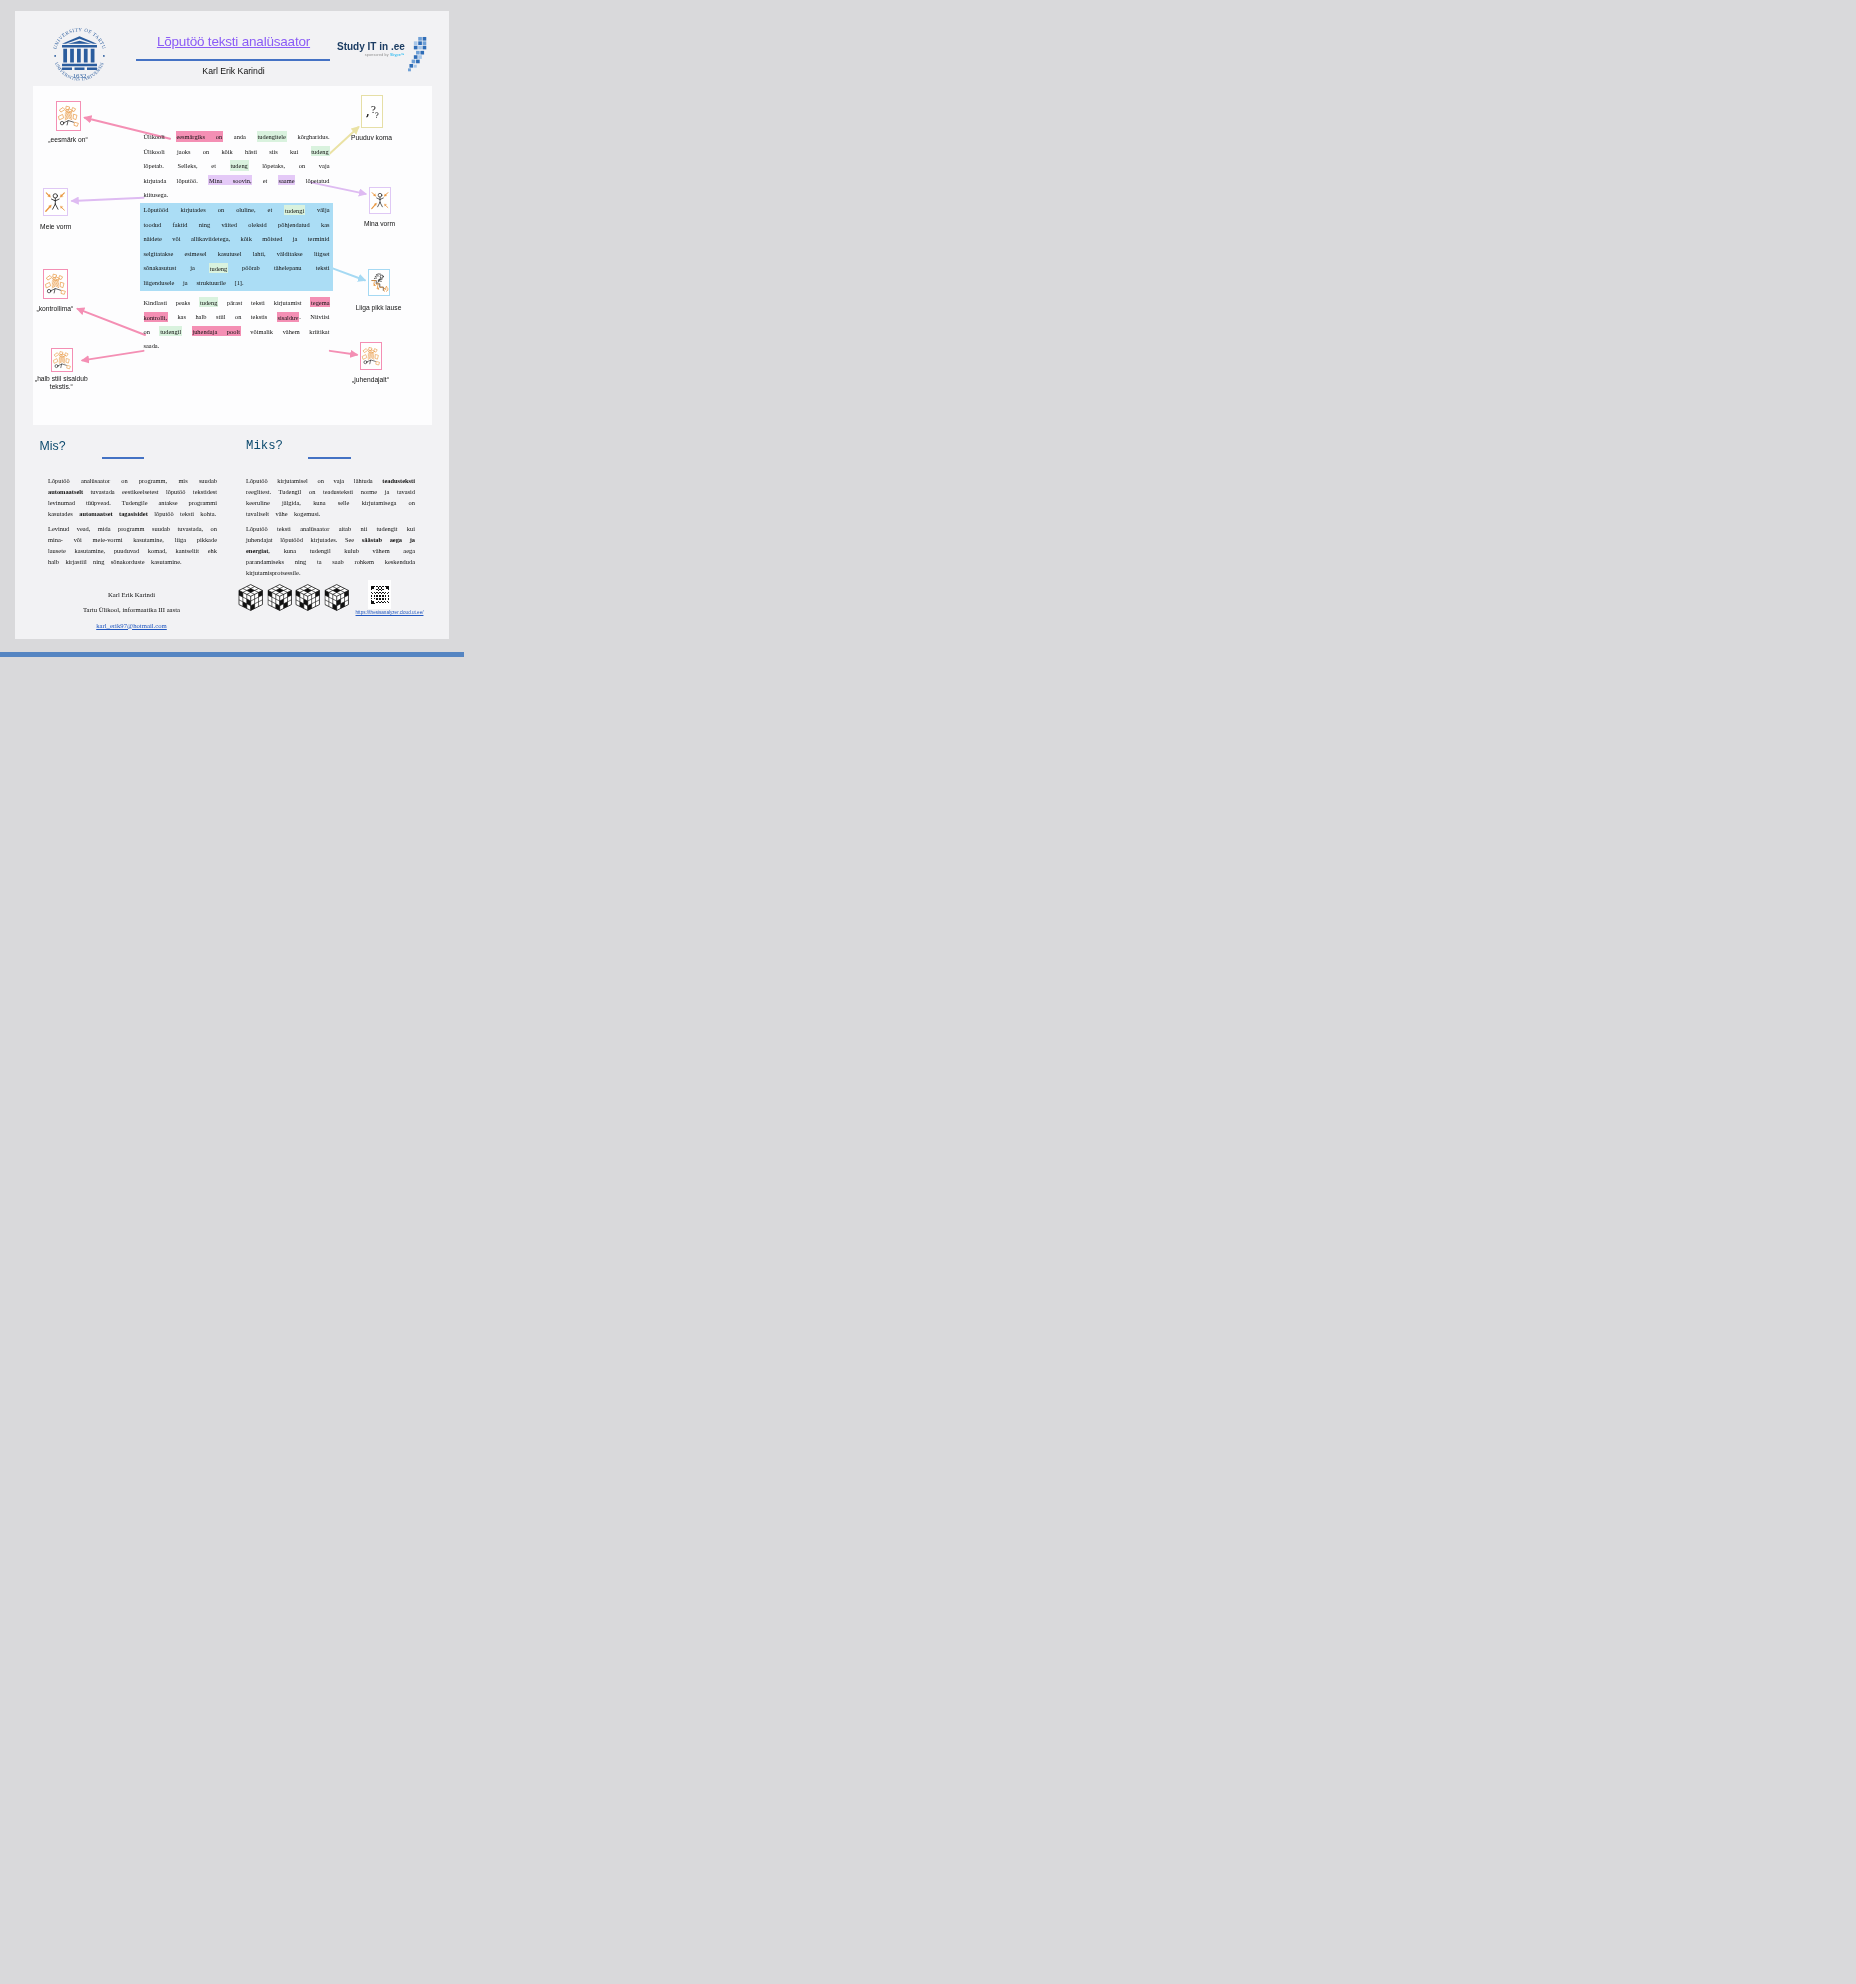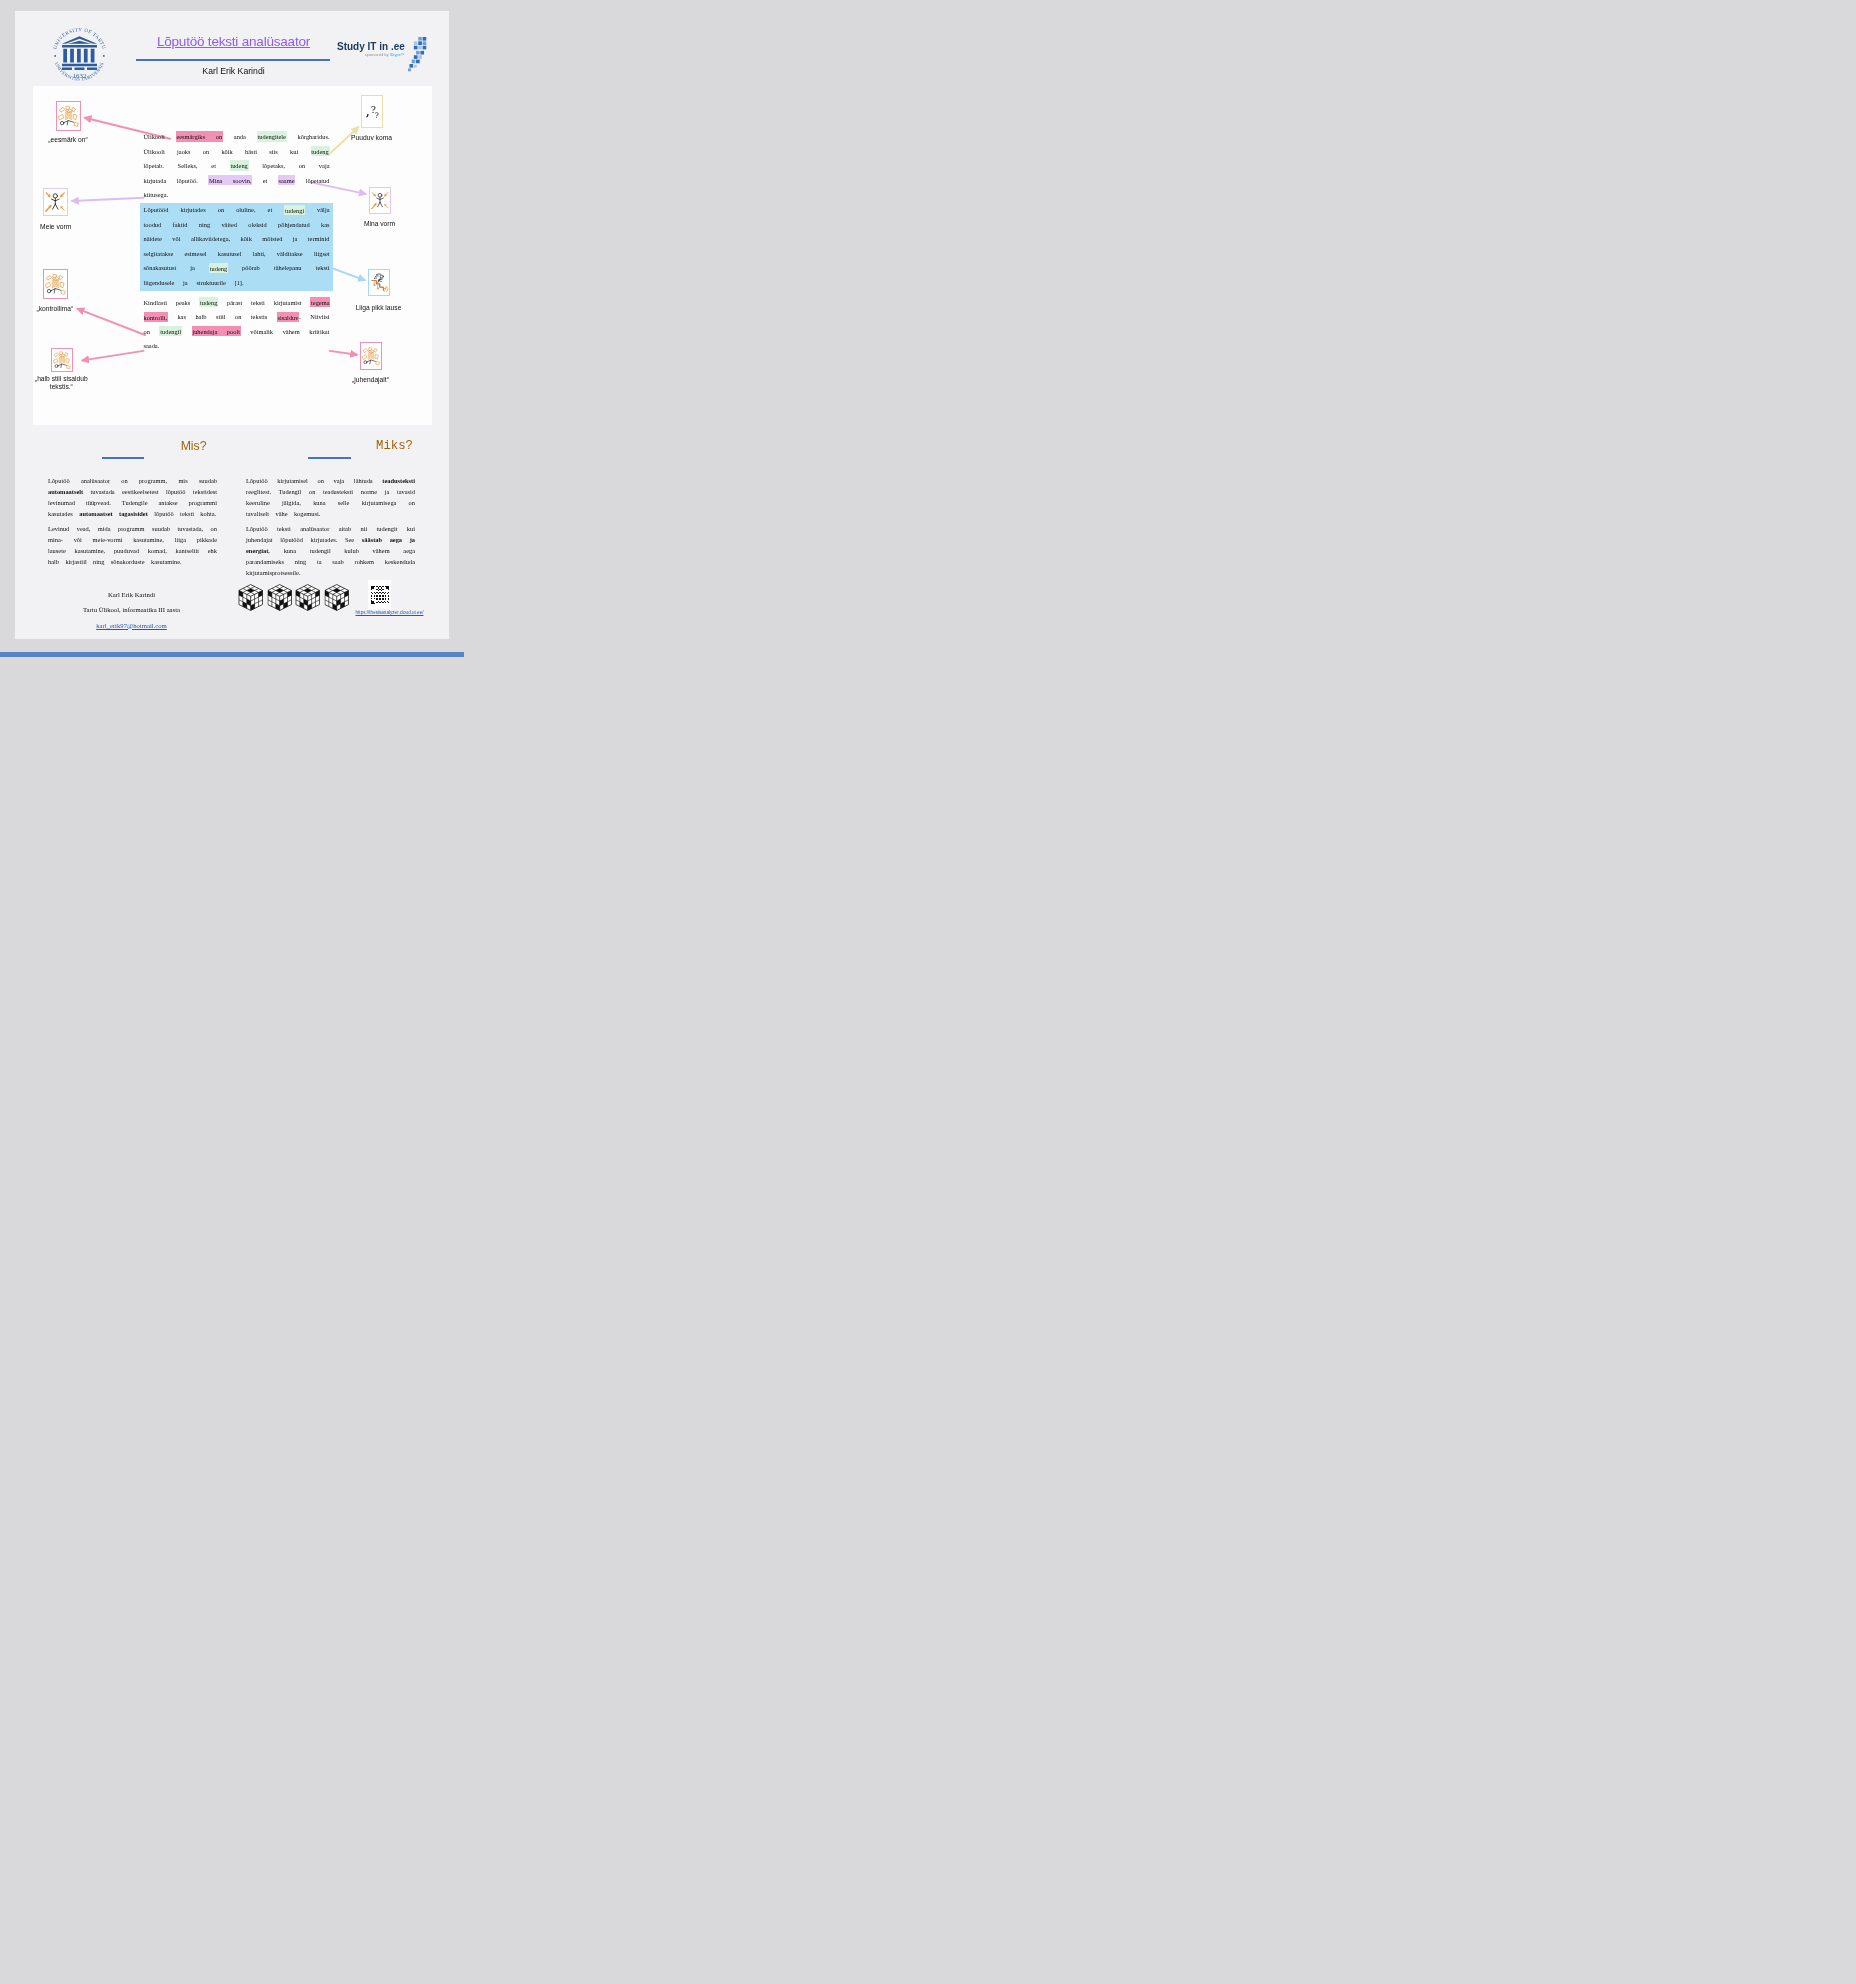--- a/index.html
+++ b/index.html
@@ -44,21 +44,21 @@
   .para{margin:0; text-align:justify; word-spacing:7.1px;}
   .para.blue{background:var(--blue-bg); padding:0.8px 3.2px; margin:0 -3.2px;}
   .para.p3{margin-top:4.8px;}
   .hl{padding:1.6px 0.8px;}
   .hl-pink{background:var(--pink);}
   .hl-green{background:var(--green);}
   .hl-purple{background:var(--purple);}
   .bd{font-weight:bold;}
 
   
-  .section-head{position:absolute; width:167px; text-align:right; font-size:12.3px; color:#a16207;}
+  .section-head{position:absolute; width:167px; text-align:left; font-size:12.3px; color:#0c4a6e;}
   .head-underline{height:1.6px; background:var(--accent); margin:4px auto 0 auto;}
   .colcopy{position:absolute; width:169px; font-family:"Liberation Serif",serif;
            font-size:6.4px; line-height:11px; color:#111;}
   .colcopy p{margin:0 0 4px 0; text-align:justify; word-spacing:4.8px;}
 
   .contact{position:absolute; left:44px; top:591px; width:175px; text-align:center;
            font-family:"Liberation Serif",serif; font-size:6.7px; color:#111;}
   .contact div{margin-bottom:8.3px;}
   a.lnk{color:var(--link); text-decoration:underline; cursor:pointer;}
 

